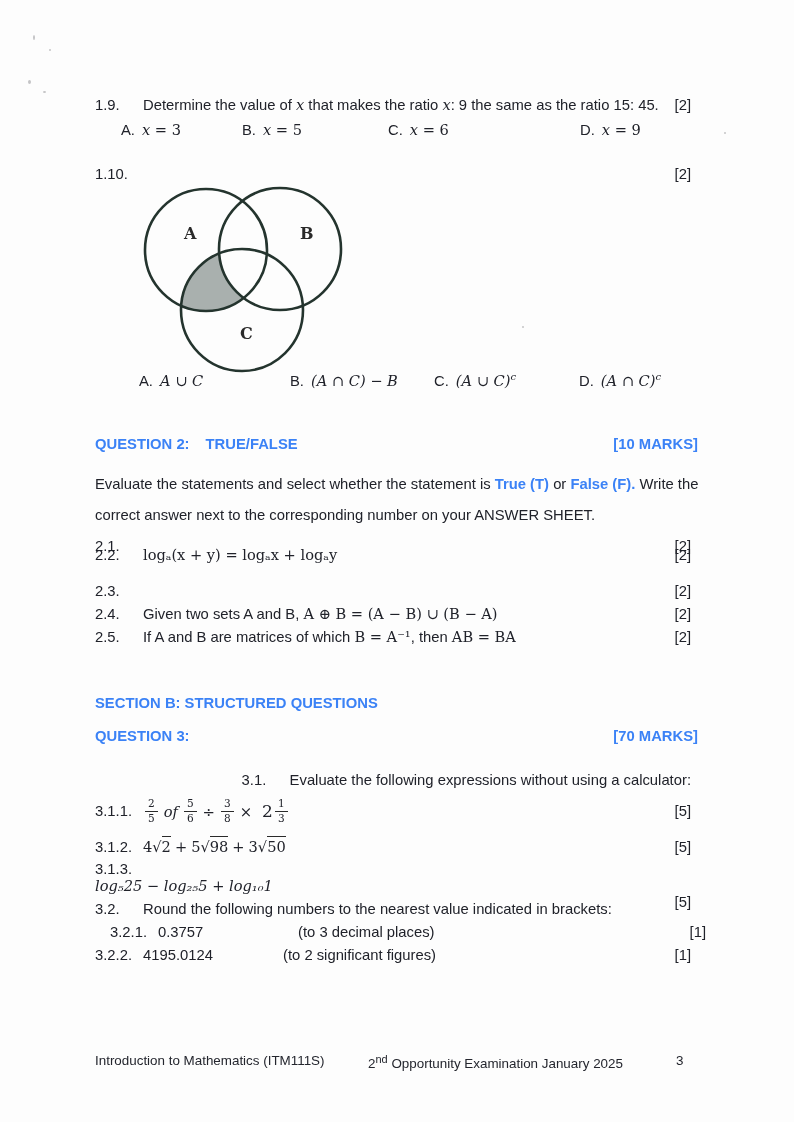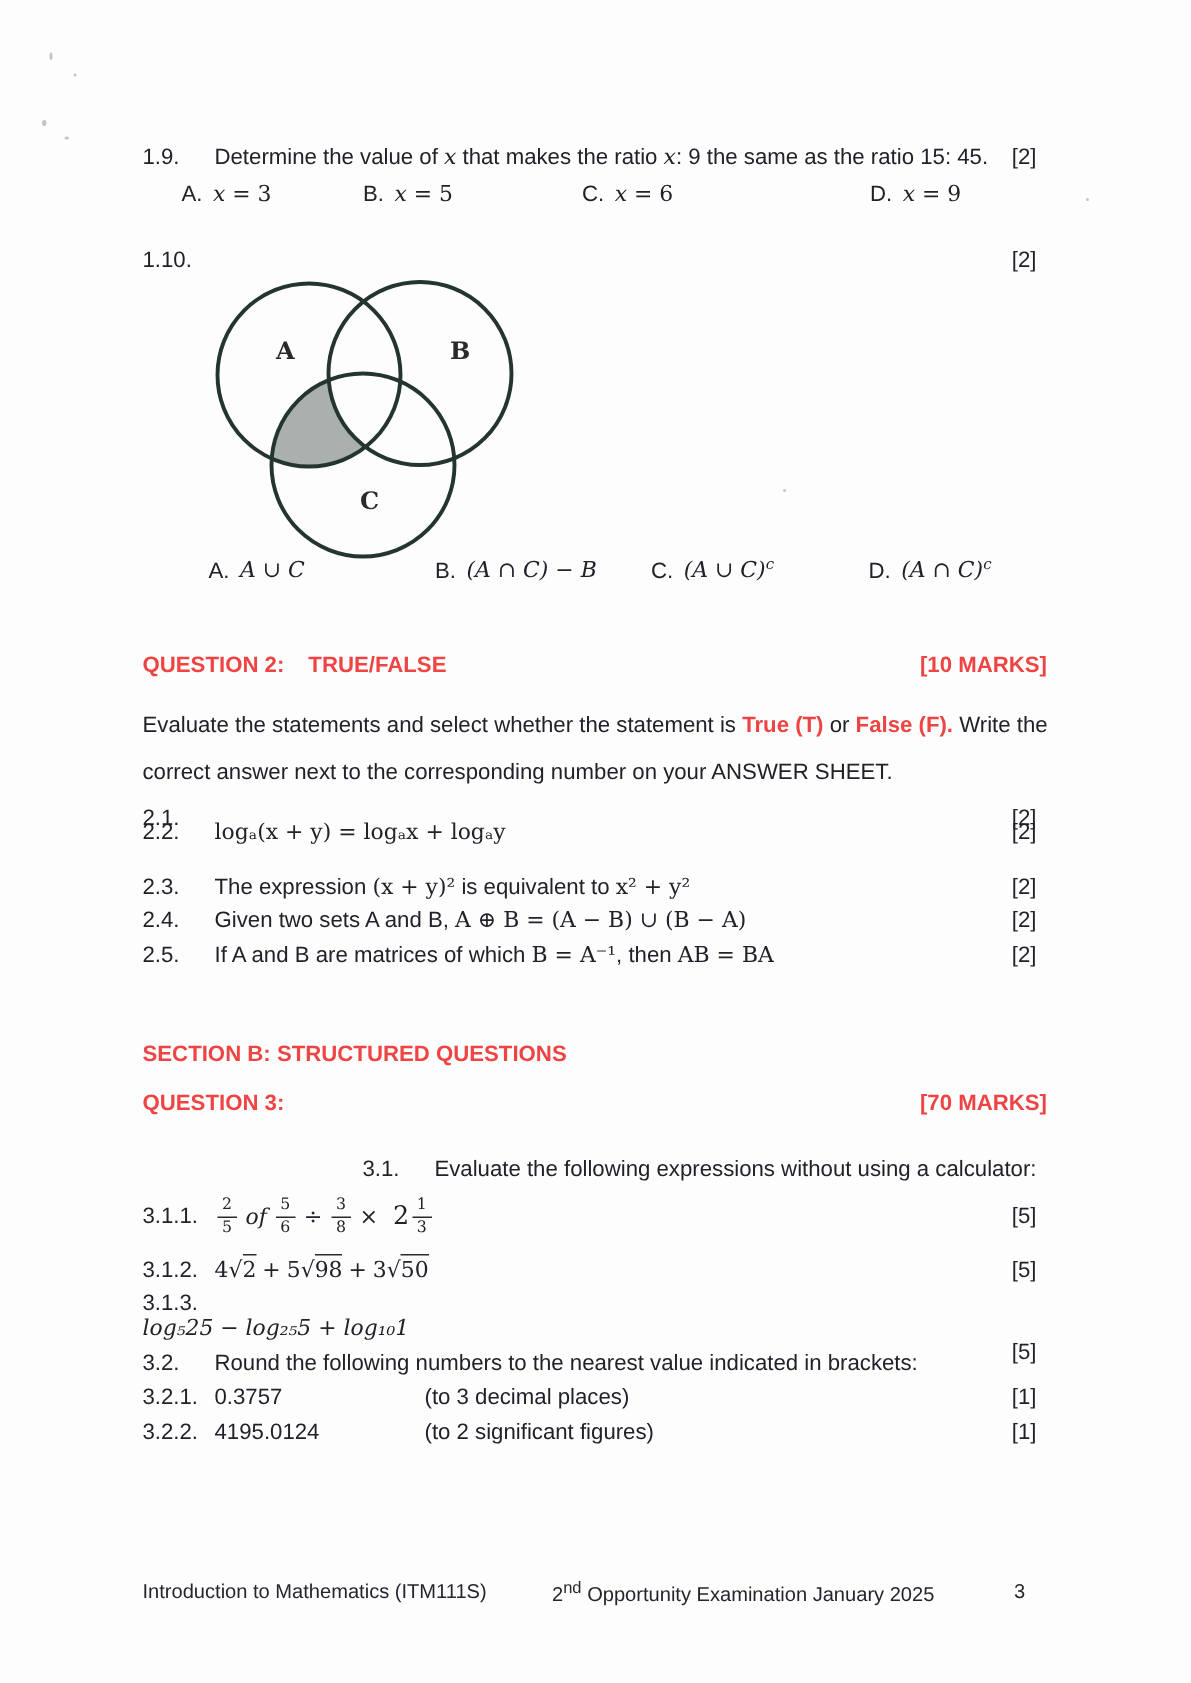--- a/index.html
+++ b/index.html
@@ -13,21 +13,21 @@
     overflow:hidden;
   }
   .abs-row{
     position:absolute;left:95px;width:596px;
     display:flex;align-items:baseline;white-space:nowrap;
   }
   .abs-row.centered{align-items:center;}
   .num{width:48px;flex:none;}
   .marks{margin-left:auto;flex:none;}
   .heading-row{position:absolute;left:95px;width:603px;display:flex;align-items:baseline;}
-  .bold{font-weight:bold;color:#ef4444;}
+  .bold{font-weight:bold;color:#3b82f6;}
   .h-sub{margin-left:16px;}
   .math{font-family:"DejaVu Serif","DejaVu Sans",serif;font-size:14.6px;}
   .mi{font-style:italic;}
   .para{
     position:absolute;left:95px;width:614px;
     line-height:31px;white-space:normal;
   }
   
   .opt-layer{position:absolute;left:0;top:0;width:794px;height:0;}
   .opt{position:absolute;white-space:nowrap;}
@@ -125,21 +125,20 @@
     <span class="num">2.1.</span>
     <span class="marks">[2]</span>
   </div>
   <div class="abs-row" style="top:546px;">
     <span class="num">2.2.</span>
     <span><span></span><span class="math">logₐ(x + y) = logₐx + logₐy</span><span></span><span class="math"></span></span>
     <span class="marks">[2]</span>
   </div>
   <div class="abs-row" style="top:583px;">
     <span class="num">2.3.</span>
-    <span><span>The expression </span><span class="math">(x + y)²</span><span> is equivalent to </span><span class="math">x² + y²</span></span>
     <span class="marks">[2]</span>
   </div>
   <div class="abs-row" style="top:605px;">
     <span class="num">2.4.</span>
     <span><span>Given two sets A and B, </span><span class="math">A ⊕ B = (A − B) ∪ (B − A)</span><span></span><span class="math"></span></span>
     <span class="marks">[2]</span>
   </div>
   <div class="abs-row" style="top:628px;">
     <span class="num">2.5.</span>
     <span><span>If A and B are matrices of which </span><span class="math">B = A⁻¹</span><span>, then </span><span class="math">AB = BA</span></span>
@@ -197,21 +196,21 @@
     <span class="num">3.1.3.</span>
     <span class="math mi">log₅25 − log₂₅5 + log₁₀1</span>
     <span class="marks">[5]</span>
   </div>
 
   <div class="abs-row" style="top:901px;">
     <span class="num">3.2.</span>
     <span>Round the following numbers to the nearest value indicated in brackets:</span>
   </div>
 
-  <div class="abs-row" style="top:924px;">
+  <div class="abs-row" style="top:924px;margin-left:15px;">
     <span class="num">3.2.1.</span>
     <span style="width:140px;flex:none;">0.3757</span>
     <span>(to 3 decimal places)</span>
     <span class="marks">[1]</span>
   </div>
 
   <div class="abs-row" style="top:947px;">
     <span class="num">3.2.2.</span>
     <span style="width:140px;flex:none;">4195.0124</span>
     <span>(to 2 significant figures)</span>

